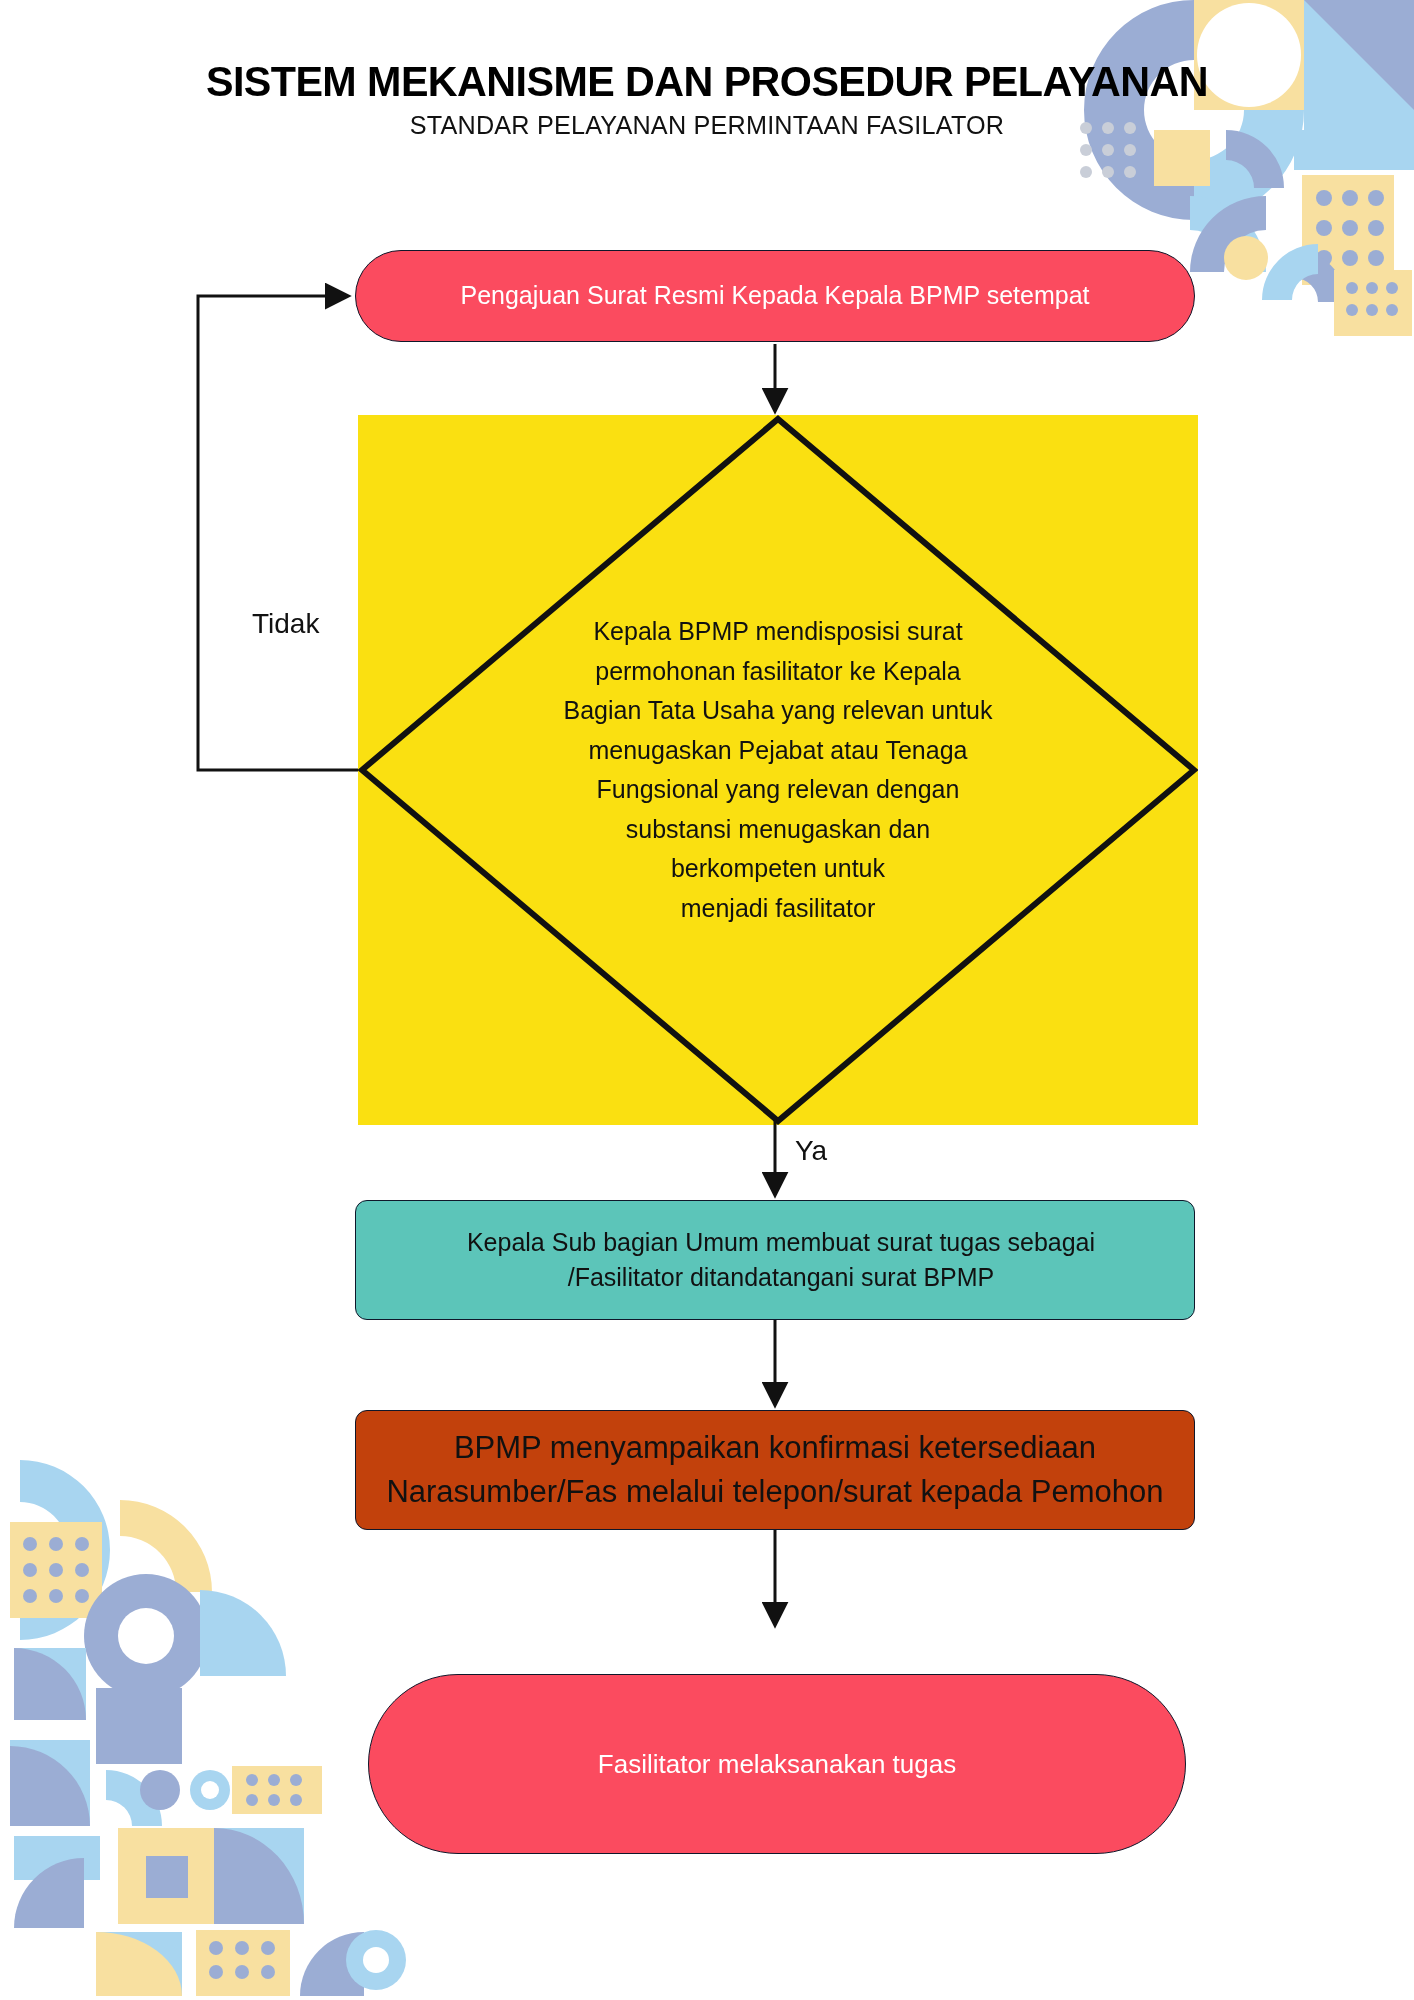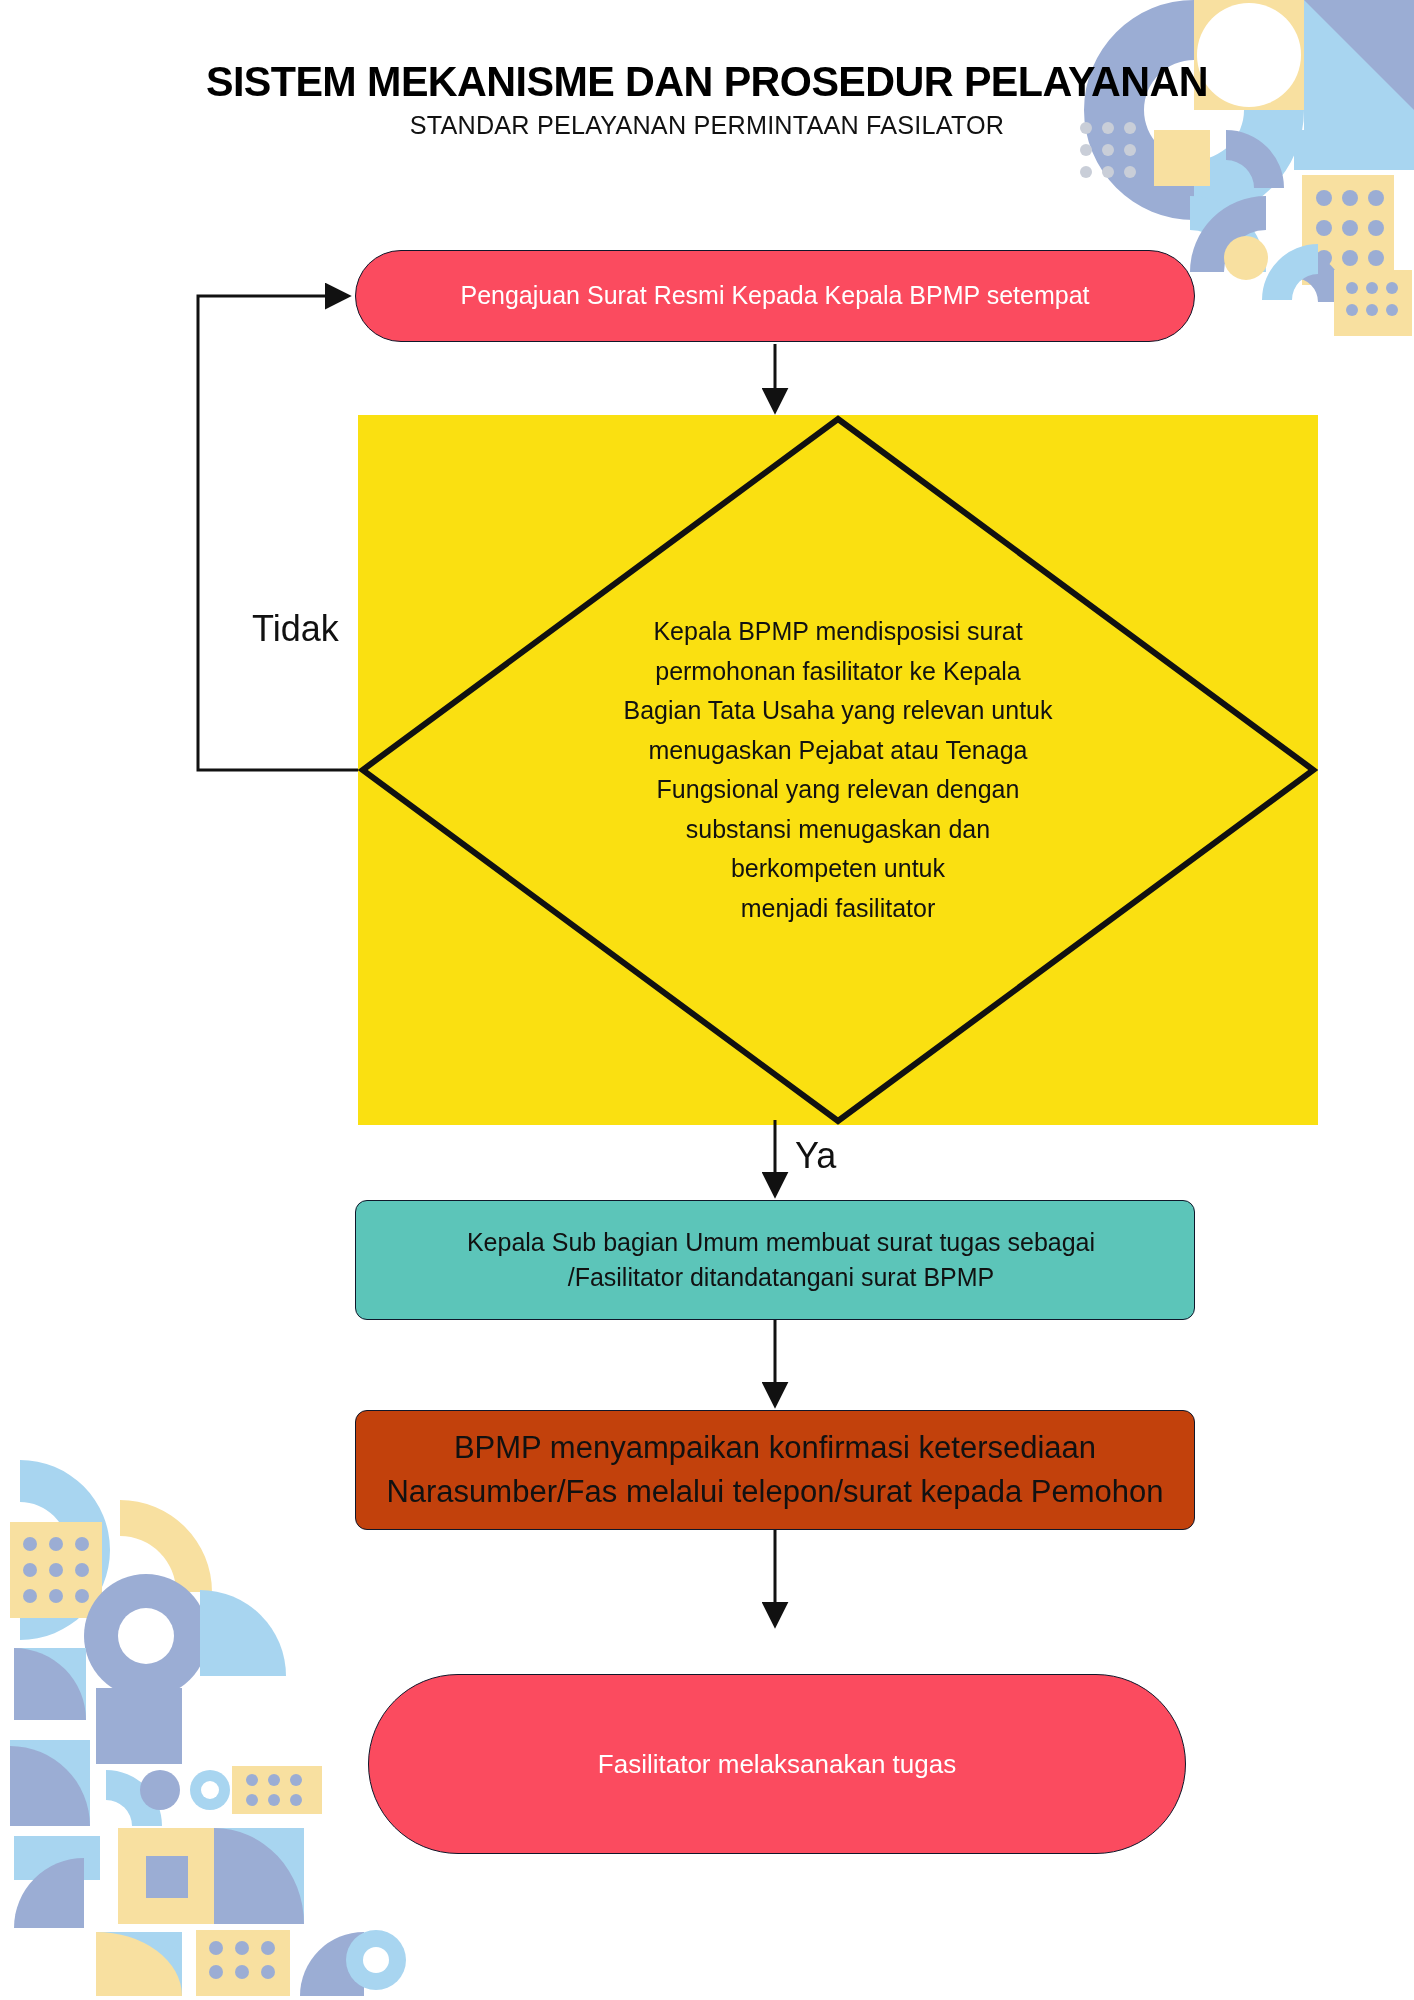--- a/index.html
+++ b/index.html
@@ -78,21 +78,21 @@
 
   .n-start {
     left: 355px; top: 250px; width: 840px; height: 92px;
     border-radius: 46px;
     background: #FB4B5F;
     color: #ffffff;
     font-size: 25px;
   }
 
   .n-decision {
-    left: 358px; top: 415px; width: 960px; height: 710px;
+    left: 358px; top: 415px; width: 840px; height: 710px;
     background: #FAE011;
     border: none;
     color: #111111;
     font-size: 25px;
   }
   .diamond-shape {
     position: absolute;
     left: 0; top: 0; width: 100%; height: 100%;
   }
   .n-decision .node-text {
@@ -121,21 +121,21 @@
     left: 368px; top: 1674px; width: 818px; height: 180px;
     border-radius: 90px;
     background: #FB4B5F;
     color: #ffffff;
     font-size: 26px;
   }
 
   .edge-label {
     position: absolute;
     font-family: "Liberation Sans", sans-serif;
-    font-size: 36px;
+    font-size: 28px;
     color: #111111;
     z-index: 4;
     white-space: nowrap;
   }
   #label-tidak { left: 252px; top: 608px; }
   #label-ya { left: 795px; top: 1135px; }
 </style>
 </head>
 <body>
 

